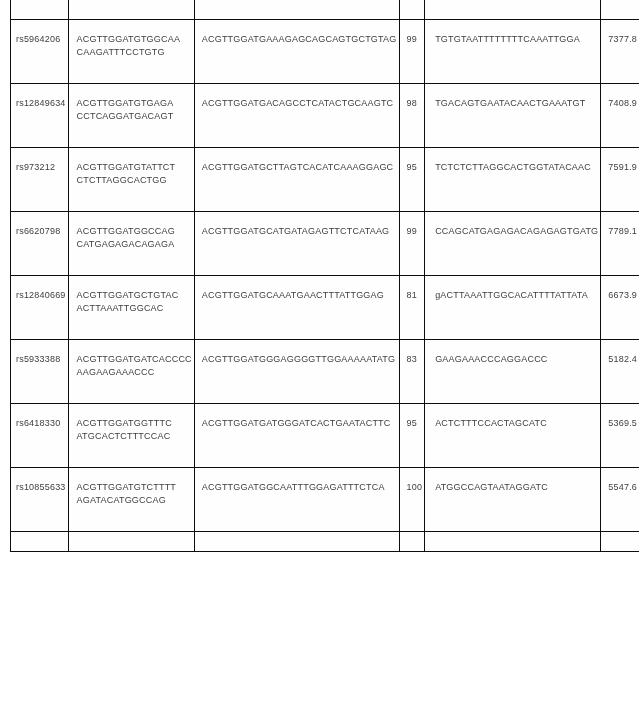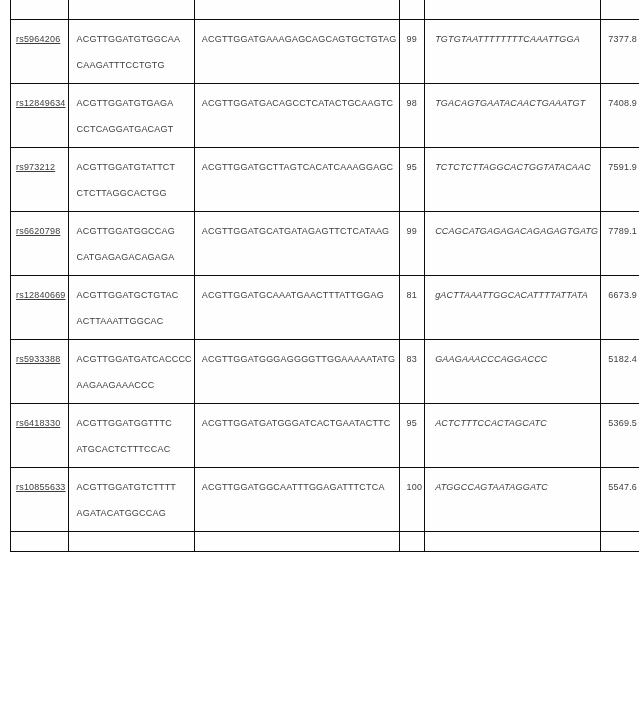--- a/index.html
+++ b/index.html
@@ -38,28 +38,28 @@
   col.c2 { width: 126px; }
   col.c3 { width: 191px; }
   col.c4 { width: 38px; }
   col.c5 { width: 166px; }
   col.c6 { width: 44px; }
 
   tr.data-row { height: 64px; }
   tr.partial-top { height: 10px; }
   tr.partial-bottom { height: 12px; }
 
-  td.c1 { padding: 15px 2px 0 5px; text-decoration: underline; }
+  td.c1 { padding: 15px 2px 0 5px; }
   td.c2 { padding: 15px 2px 4px 8px; }
   td.c3 { padding: 15px 2px 0 7px; }
   td.c4 { padding: 15px 2px 4px 7px; }
-  td.c5 { padding: 15px 2px 0 10px; font-style: italic; }
+  td.c5 { padding: 15px 2px 0 10px; }
   td.c6 { padding: 15px 8px 0 7px; }
 
-  .line2 { margin-top: 17px; }
+  .line2 { margin-top: 4px; }
 </style>
 </head>
 <body>
 
 <div class="table-wrap">
 <table class="primer-table">
   <colgroup>
     <col class="c1">
         <col class="c2">
         <col class="c3">

